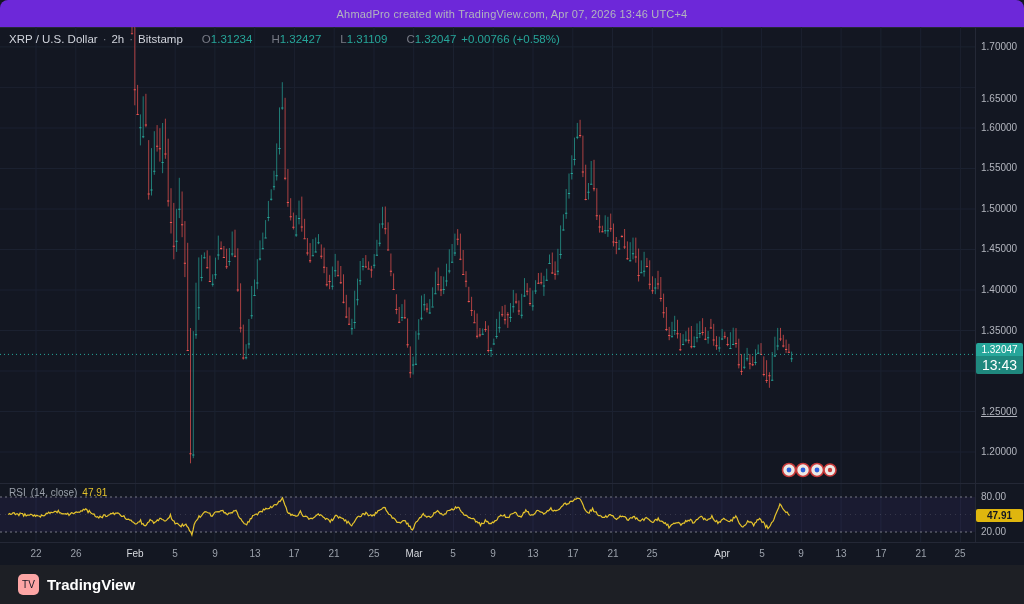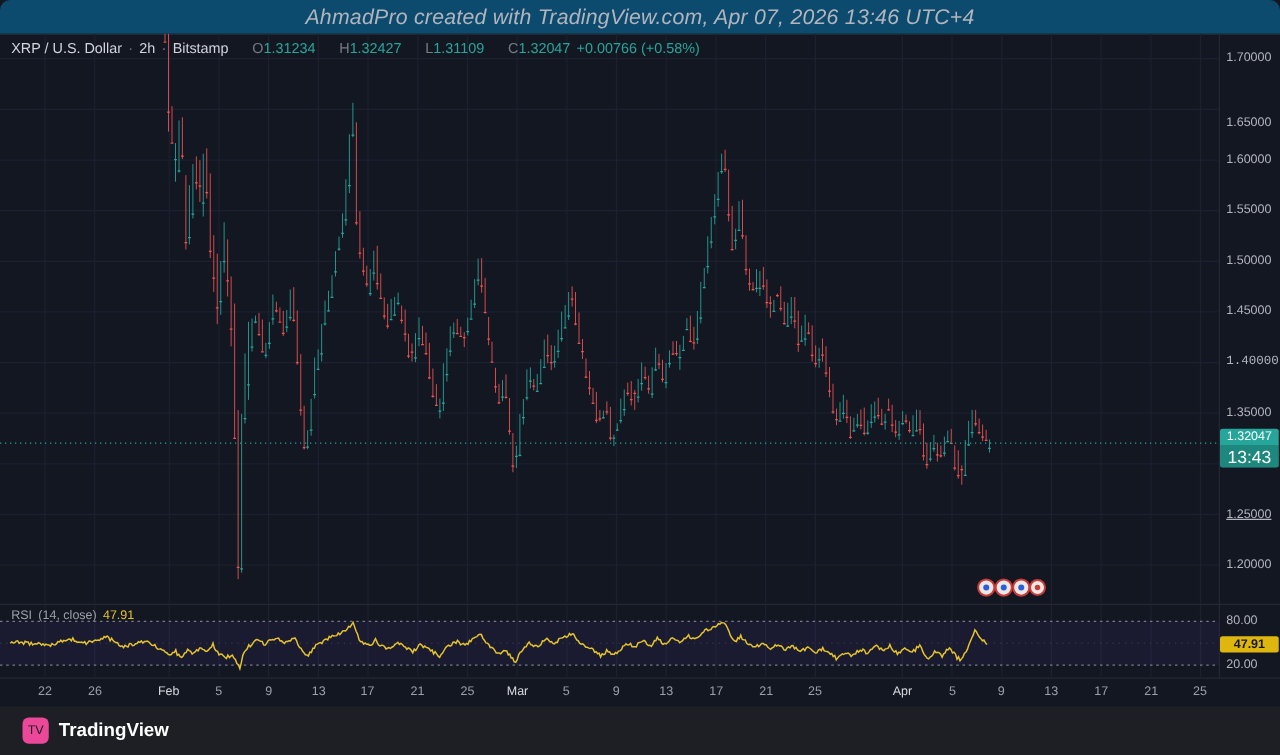--- a/index.html
+++ b/index.html
@@ -1,39 +1,39 @@
 <!DOCTYPE html>
 <html style="--up: #26a69a; --rsi: #e5c32c; --rsi-badge: #dfb60e;"><head>
 <meta charset="utf-8">
 <style>
   html,body{margin:0;padding:0;background:#131722;}
   body{width:1024px;height:604px;font-family:"Liberation Sans",sans-serif;}
   .frame{position:relative;width:1024px;height:604px;background:#131722;overflow:hidden;border-radius:8px 8px 0 0;}
-  .topbar{position:absolute;left:0;top:0;width:100%;height:27px;background:#0c4a6e;display:flex;align-items:center;justify-content:center;font-size:17px;color:#b2b5be;letter-spacing:.2px;font-style:italic;}
+  .topbar{position:absolute;left:0;top:0;width:100%;height:27px;background:#6d28d9;display:flex;align-items:center;justify-content:center;font-size:11px;color:#b2b5be;letter-spacing:.2px;}
   .sepline{position:absolute;background:#242836;}
   .legend{position:absolute;left:9px;top:33px;font-size:11.5px;color:#d1d4dc;display:flex;align-items:baseline;gap:5px;white-space:nowrap;z-index:5;}
   .legend .dim{color:#787b86;}
   .legend .grn{color:var(--up,#26a69a);}
   .legend .pair{margin-left:14px;}
   .rsi-legend{position:absolute;left:9px;top:487px;font-size:10px;color:#9aa0aa;display:flex;gap:5px;z-index:5;}
   .rsi-legend .val{color:var(--rsi,#e5c32c);}
   .ptick{position:absolute;left:981px;font-size:10px;color:#b2b5be;z-index:4;}
   .ttick{position:absolute;top:548px;font-size:10px;color:#9aa0aa;transform:translateX(-50%);z-index:4;}
   .ttick.month{color:#d6d9de;}
   .price-badge{position:absolute;left:976px;top:343px;width:47px;background:var(--up,#26a69a);color:#fff;font-size:10px;text-align:center;border-radius:2px;overflow:hidden;z-index:6;}
   .price-badge .pv{padding:1px 0;}
   .price-badge .cd{font-size:14px;background:rgba(0,0,0,.18);padding:1px 0;}
   .rsi-badge{position:absolute;left:976px;top:509px;width:47px;background:var(--rsi-badge,#dfb60e);color:#131722;font-size:10px;font-weight:bold;text-align:center;border-radius:2px;padding:1px 0;z-index:6;}
   .rtick{position:absolute;left:981px;font-size:10px;color:#b2b5be;z-index:4;}
   svg.main{position:absolute;left:0;top:27px;z-index:1;}
   svg.rsi{position:absolute;left:0;top:484px;z-index:1;}
   .stickers{position:absolute;left:781px;top:461px;z-index:5;}
   .footer{position:absolute;left:0;top:565px;width:100%;height:39px;background:#1d1f25;display:flex;align-items:center;padding-left:18px;box-sizing:border-box;}
   .tv-logo{display:flex;align-items:center;gap:8px;color:#ffffff;font-weight:700;font-size:15px;cursor:pointer;}
-  .tv-ic{width:21px;height:21px;background:#ec4899;border-radius:5px;display:flex;align-items:center;justify-content:center;color:#131722;font-size:10px;font-weight:normal;}
+  .tv-ic{width:21px;height:21px;background:#fca5a5;border-radius:5px;display:flex;align-items:center;justify-content:center;color:#131722;font-size:10px;font-weight:normal;}
 </style>
 </head>
 <body>
 
 <div class="frame">
 
   <div class="topbar">
     <span>AhmadPro created with TradingView.com, Apr 07, 2026 13:46 UTC+4</span>
   </div>
 
@@ -157,21 +157,21 @@
     </svg>
   </div>
 
   <div id="price-axis">
       <span class="ptick" style="top: 41px;">1.70000</span>
       <span class="ptick" style="top: 81px; margin-top: 12px;">1.65000</span>
       <span class="ptick" style="top: 122px;">1.60000</span>
       <span class="ptick" style="top: 162px;">1.55000</span>
       <span class="ptick" style="top: 203px;">1.50000</span>
       <span class="ptick" style="top: 243px;">1.45000</span>
-      <span class="ptick" style="top: 284px; font-family: Liberation Mono, monospace;">1.40000</span>
+      <span class="ptick" style="top: 284px;">1.40000</span>
       <span class="ptick" style="top: 325px;">1.35000</span>
       <span class="ptick" style="top: 365px;">1.30000</span>
       <span class="ptick" style="top: 406px; text-decoration: underline;">1.25000</span>
       <span class="ptick" style="top: 446px;">1.20000</span>
     </div>
   <div id="time-axis">
       <span class="ttick" style="left: 36px;">22</span>
       <span class="ttick" style="left: 76px;">26</span>
       <span class="ttick month" style="left: 135px;">Feb</span>
       <span class="ttick" style="left: 175px;">5</span>

